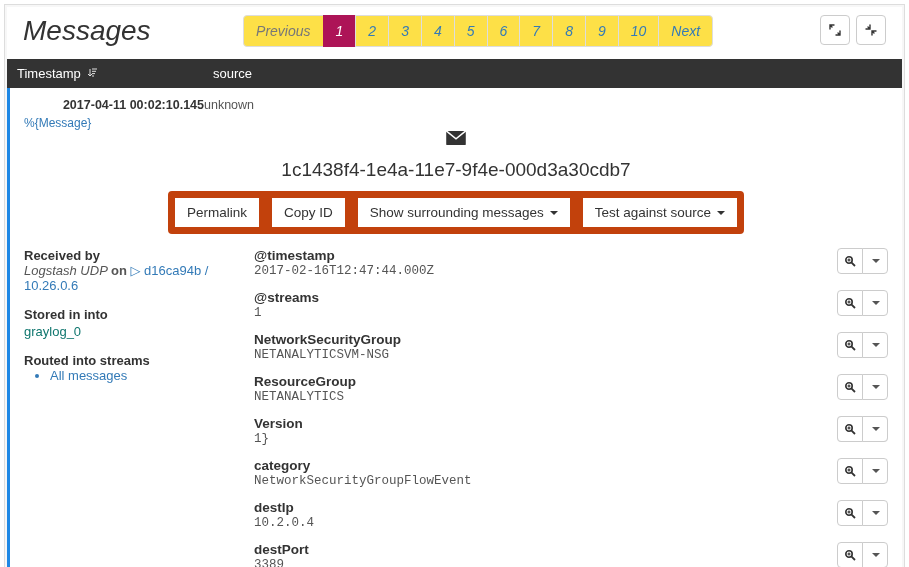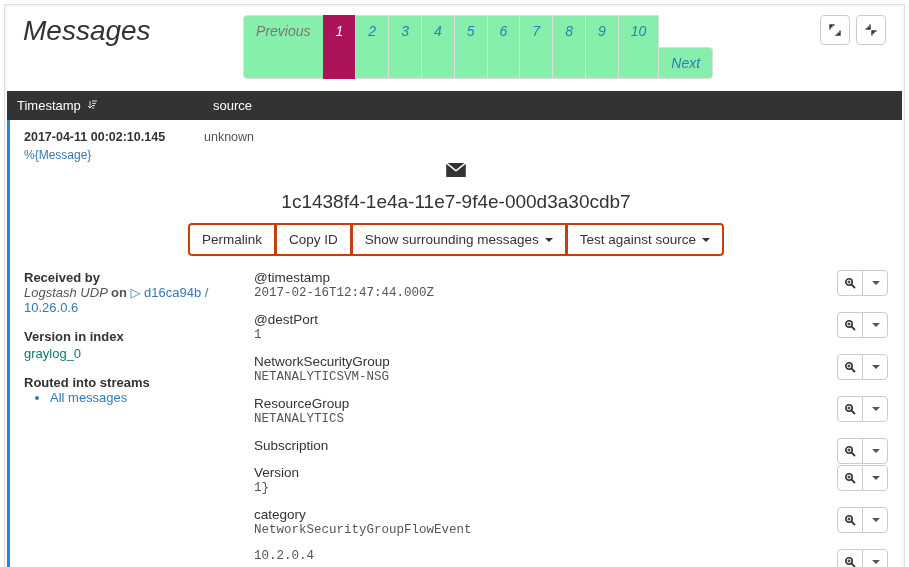--- a/index.html
+++ b/index.html
@@ -35,31 +35,31 @@
     flex: 0 0 auto;
     margin-right: 40px;
   }
   .pagination {
     display: flex;
     margin-left: auto;
     margin-right: auto;
   }
   .pagination .pg {
     border: 1px solid #ddd;
-    background: #86efac;
+    background: #fde047;
     color: #337ab7;
     padding: 7px 12px;
     font-size: 14px;
     margin-left: -1px;
     cursor: pointer;
     min-width: 33px;
     text-align: center;
   }
   .pagination .pg.prev { color: #777; border-top-left-radius: 4px; border-bottom-left-radius: 4px; }
-  .pagination .pg.next { border-top-right-radius: 4px; border-bottom-right-radius: 4px; margin-top: 32px; }
+  .pagination .pg.next { border-top-right-radius: 4px; border-bottom-right-radius: 4px; }
   .pagination .pg.active {
     background: #ad1457;
     border-color: #ad1457;
     color: #fff;
   }
   .header-icons {
     display: flex;
     gap: 6px;
     margin-left: auto;
   }
@@ -88,21 +88,21 @@
   .msg-row {
     background: #fff;
     border-left: 3px solid #1e88e5;
     margin: 0 2px;
     padding: 10px 14px 18px 14px;
   }
   .msg-summary {
     display: flex;
     font-size: 12.5px;
   }
-  .msg-ts { width: 180px; font-weight: 700; color: #333; }
+  .msg-ts { width: 180px; font-weight: 700; color: #333; text-align: right; }
   .msg-src { color: #555; }
   .msg-tpl { color: #337ab7; font-size: 12px; margin-top: 4px; }
   .msg-detail-head {
     display: flex;
     align-items: center;
     gap: 10px;
     flex-direction: column;
   }
   .envelope {
     width: 22px; height: 16px;
@@ -110,21 +110,21 @@
   .msg-id {
     font-size: 19px;
     font-weight: 400;
     color: #333;
     flex: 1;
   }
   .btn-group {
     display: flex;
   }
   .btn {
-    border: 2px solid #c2410c;
+    border: 7px solid #c2410c;
     background: #fff;
     color: #333;
     padding: 7px 12px;
     font-size: 13.5px;
     cursor: pointer;
     margin-left: -1px;
     display: flex;
     align-items: center;
     gap: 4px;
   }
@@ -155,21 +155,21 @@
   .meta-list { padding-left: 26px; }
   .meta-list li { color: #337ab7; font-size: 13px; }
   .fields-col {
     flex: 1;
   }
   .field {
     margin-bottom: 12px;
     position: relative;
   }
   .field-name {
-    font-weight: 400;
+    font-weight: 700;
     font-size: 13.5px;
     color: #333;
   }
   .field-val {
     font-family: "Courier New", monospace;
     font-size: 12.5px;
     color: #555;
     margin-top: 1px;
   }
   .field-actions {
@@ -276,21 +276,21 @@
       <div class="meta-col">
         <div class="meta-block">
           <div class="meta-label">Received by</div>
           <div class="meta-val">
             <span>Logstash UDP</span>
             <span class="nolink">on</span>
             <span class="meta-link">▷ <span>d16ca94b / 10.26.0.6</span></span>
           </div>
         </div>
         <div class="meta-block">
-          <div class="meta-label">Version in index</div>
+          <div class="meta-label">Stored in into</div>
           <div class="meta-sub">graylog_0</div>
         </div>
         <div class="meta-block">
           <div class="meta-label">Routed into streams</div>
           <ul class="meta-list">
             <li><a class="meta-link" style="text-decoration:none">All messages</a></li>
           </ul>
         </div>
       </div>
 
@@ -306,21 +306,21 @@
                   <line x1="3.5" y1="5" x2="6.5" y2="5" stroke="#333" stroke-width="1.2"></line>
                   <line x1="5" y1="3.5" x2="5" y2="6.5" stroke="#333" stroke-width="1.2"></line>
                 </svg>
               </div>
               <div class="fa-btn">
                 <span class="caret"></span>
               </div>
             </div>
           </div>
           <div class="field">
-            <div class="field-name">@destPort</div>
+            <div class="field-name">@streams</div>
             <div class="field-val">1</div>
             <div class="field-actions">
               <div class="fa-btn">
                 <svg width="12" height="12" viewBox="0 0 12 12">
                   <circle cx="5" cy="5" r="3.2" stroke="#333" stroke-width="1.6" fill="none"></circle>
                   <line x1="7.6" y1="7.6" x2="11" y2="11" stroke="#333" stroke-width="1.8"></line>
                   <line x1="3.5" y1="5" x2="6.5" y2="5" stroke="#333" stroke-width="1.2"></line>
                   <line x1="5" y1="3.5" x2="5" y2="6.5" stroke="#333" stroke-width="1.2"></line>
                 </svg>
               </div>
@@ -357,21 +357,20 @@
                   <line x1="3.5" y1="5" x2="6.5" y2="5" stroke="#333" stroke-width="1.2"></line>
                   <line x1="5" y1="3.5" x2="5" y2="6.5" stroke="#333" stroke-width="1.2"></line>
                 </svg>
               </div>
               <div class="fa-btn">
                 <span class="caret"></span>
               </div>
             </div>
           </div>
           <div class="field">
-            <div class="field-name">Subscription</div>
             <div class="field-actions">
               <div class="fa-btn">
                 <svg width="12" height="12" viewBox="0 0 12 12">
                   <circle cx="5" cy="5" r="3.2" stroke="#333" stroke-width="1.6" fill="none"></circle>
                   <line x1="7.6" y1="7.6" x2="11" y2="11" stroke="#333" stroke-width="1.8"></line>
                   <line x1="3.5" y1="5" x2="6.5" y2="5" stroke="#333" stroke-width="1.2"></line>
                   <line x1="5" y1="3.5" x2="5" y2="6.5" stroke="#333" stroke-width="1.2"></line>
                 </svg>
               </div>
               <div class="fa-btn">
@@ -407,20 +406,21 @@
                   <line x1="3.5" y1="5" x2="6.5" y2="5" stroke="#333" stroke-width="1.2"></line>
                   <line x1="5" y1="3.5" x2="5" y2="6.5" stroke="#333" stroke-width="1.2"></line>
                 </svg>
               </div>
               <div class="fa-btn">
                 <span class="caret"></span>
               </div>
             </div>
           </div>
           <div class="field">
+            <div class="field-name">destIp</div>
             <div class="field-val">10.2.0.4</div>
             <div class="field-actions">
               <div class="fa-btn">
                 <svg width="12" height="12" viewBox="0 0 12 12">
                   <circle cx="5" cy="5" r="3.2" stroke="#333" stroke-width="1.6" fill="none"></circle>
                   <line x1="7.6" y1="7.6" x2="11" y2="11" stroke="#333" stroke-width="1.8"></line>
                   <line x1="3.5" y1="5" x2="6.5" y2="5" stroke="#333" stroke-width="1.2"></line>
                   <line x1="5" y1="3.5" x2="5" y2="6.5" stroke="#333" stroke-width="1.2"></line>
                 </svg>
               </div>

